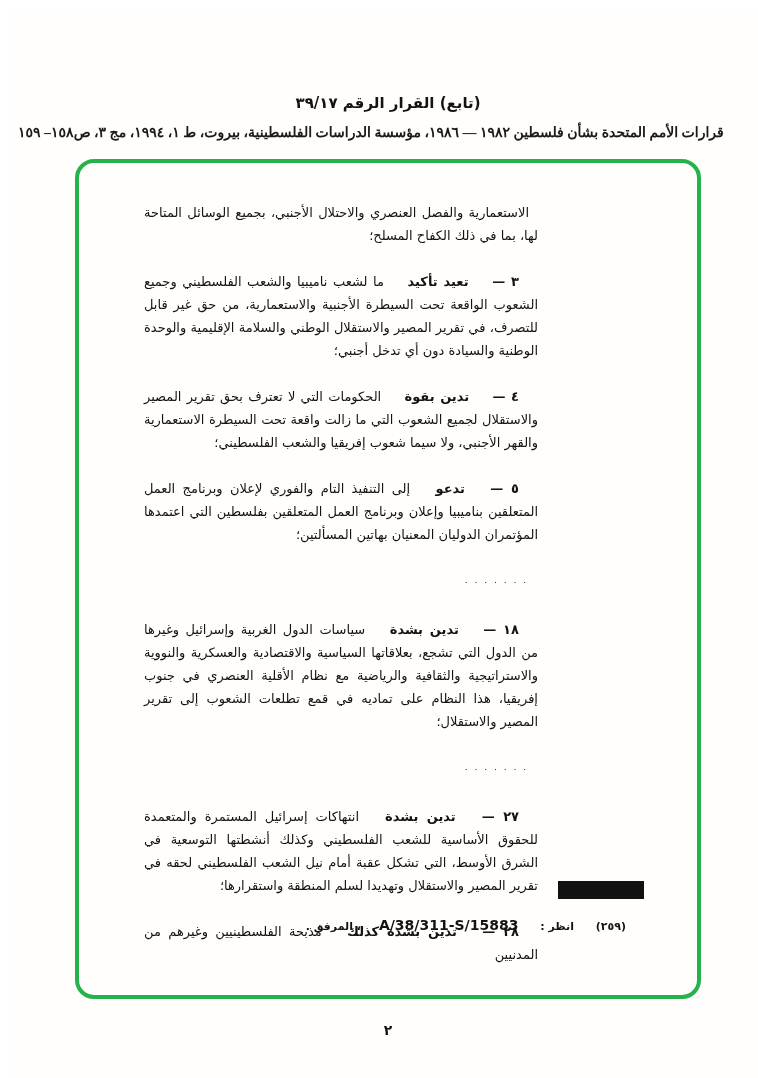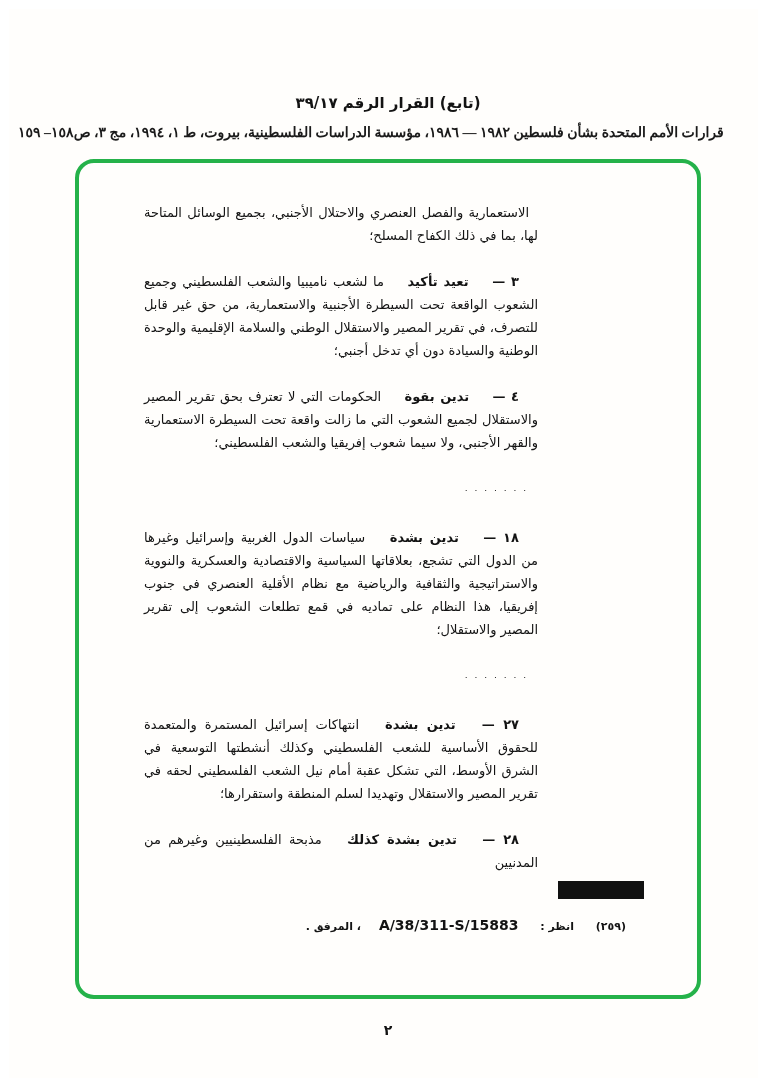--- a/index.html
+++ b/index.html
@@ -74,20 +74,21 @@
 
   <div class="doc-box">
     <div class="text-col">
 
       <p class="para"><span>الاستعمارية والفصل العنصري والاحتلال الأجنبي، بجميع الوسائل المتاحة لها، بما في ذلك الكفاح المسلح؛</span></p>
 
       <p class="para num-para"><span class="b">٣ —</span> <span class="b">تعيد تأكيد</span> <span>ما لشعب ناميبيا والشعب الفلسطيني وجميع الشعوب الواقعة تحت السيطرة الأجنبية والاستعمارية، من حق غير قابل للتصرف، في تقرير المصير والاستقلال الوطني والسلامة الإقليمية والوحدة الوطنية والسيادة دون أي تدخل أجنبي؛</span></p>
 
       <p class="para num-para"><span class="b">٤ —</span> <span class="b">تدين بقوة</span> <span>الحكومات التي لا تعترف بحق تقرير المصير والاستقلال لجميع الشعوب التي ما زالت واقعة تحت السيطرة الاستعمارية والقهر الأجنبي، ولا سيما شعوب إفريقيا والشعب الفلسطيني؛</span></p>
 
+      <p class="para num-para"><span class="b">٥ —</span> <span class="b">تدعو</span> <span>إلى التنفيذ التام والفوري لإعلان وبرنامج العمل المتعلقين بناميبيا وإعلان وبرنامج العمل المتعلقين بفلسطين التي اعتمدها المؤتمران الدوليان المعنيان بهاتين المسألتين؛</span></p>
 
       <div class="dots">. . . . . . .</div>
 
 
       <p class="para num-para"><span class="b">١٨ —</span> <span class="b">تدين بشدة</span> <span>سياسات الدول الغربية وإسرائيل وغيرها من الدول التي تشجع، بعلاقاتها السياسية والاقتصادية والعسكرية والنووية والاستراتيجية والثقافية والرياضية مع نظام الأقلية العنصري في جنوب إفريقيا، هذا النظام على تماديه في قمع تطلعات الشعوب إلى تقرير المصير والاستقلال؛</span></p>
 
       <div class="dots">. . . . . . .</div>
 
       <p class="para num-para"><span class="b">٢٧ —</span> <span class="b">تدين بشدة</span> <span>انتهاكات إسرائيل المستمرة والمتعمدة للحقوق الأساسية للشعب الفلسطيني وكذلك أنشطتها التوسعية في الشرق الأوسط، التي تشكل عقبة أمام نيل الشعب الفلسطيني لحقه في تقرير المصير والاستقلال وتهديدا لسلم المنطقة واستقرارها؛</span></p>
 

